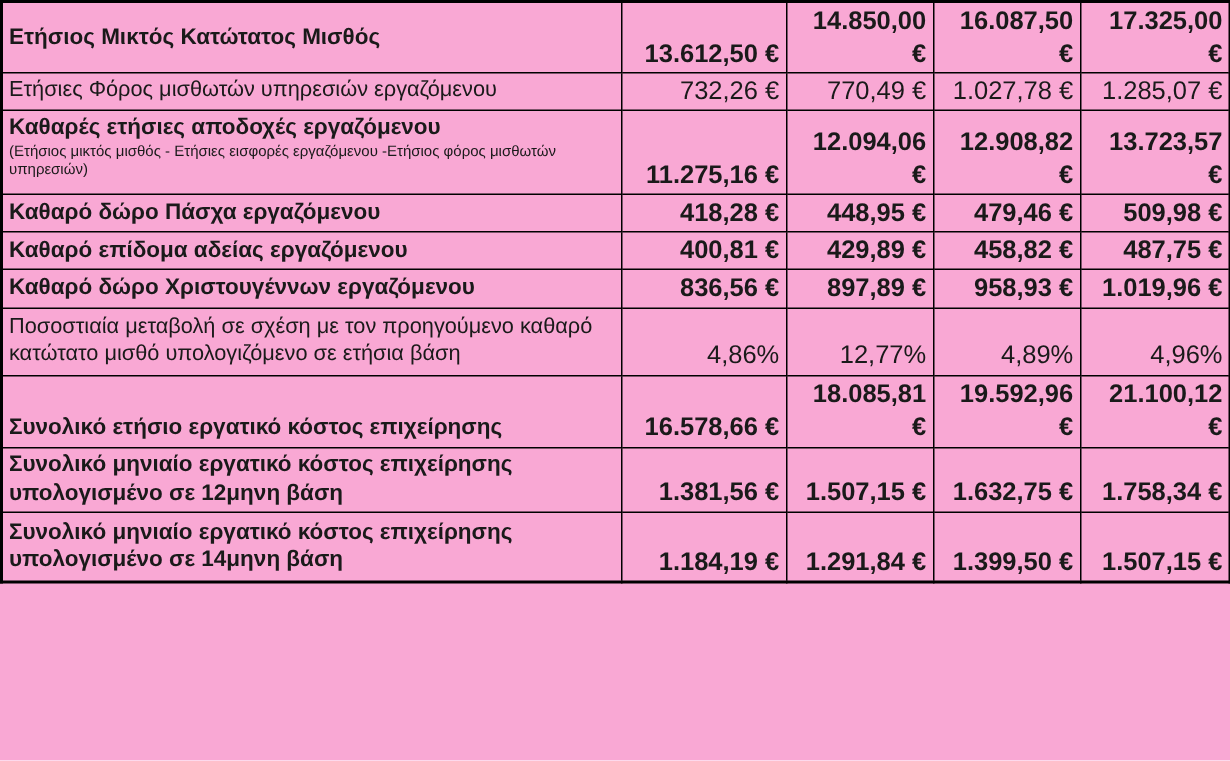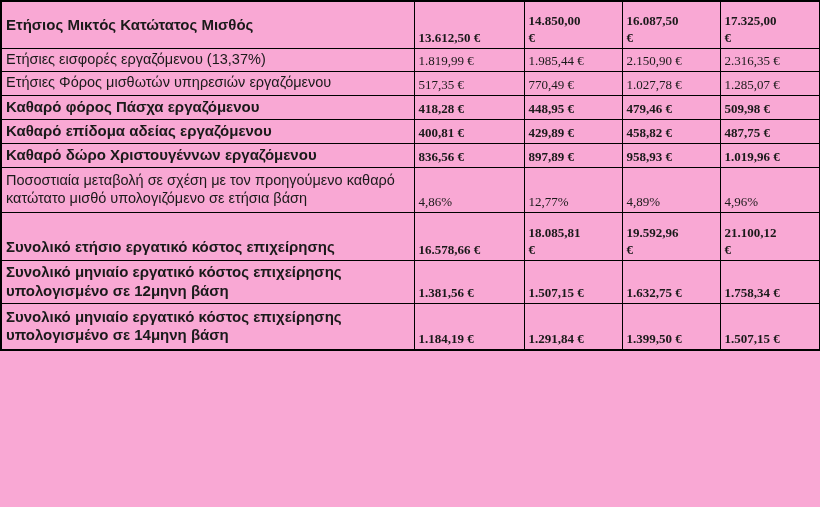--- a/index.html
+++ b/index.html
@@ -16,23 +16,23 @@
     border: 1.5px solid #000;
     padding: 1px 4px;
     overflow: hidden;
   }
   td.lbl {
     text-align: left; vertical-align: middle;
     font-size: 14.5px; line-height: 1.22;
     padding-left: 6px; padding-right: 8px;
   }
   td.val {
-    text-align: left; vertical-align: bottom;
-    font-size: 13px; line-height: 1.3;
-    white-space: pre-line; padding-bottom: 2px; font-family: Liberation Serif, serif;
+    text-align: right; vertical-align: bottom;
+    font-size: 17px; line-height: 1.3;
+    white-space: pre-line; padding-bottom: 2px;
   }
   tr.b td.lbl, tr.b td.val { font-weight: bold; }
   tr.b td.lbl { font-size: 15px; }
   td.lbl .sub {
     display: block; font-weight: normal;
     font-size: 10px; line-height: 1.2; margin-top: 1px;
   }
   td.lbl.top { vertical-align: top; padding-top: 2px; }
   td.lbl.bottom { vertical-align: bottom; padding-bottom: 3px; }
 </style>
@@ -52,36 +52,42 @@
       <tr class="b" style="height:47px">
         <td class="lbl">Ετήσιος Μικτός Κατώτατος Μισθός</td>
         <td class="val">13.612,50 €</td>
         <td class="val">14.850,00
 €</td>
         <td class="val">16.087,50
 €</td>
         <td class="val">17.325,00
 €</td>
       </tr>
-      <tr class="n" style="height:23px">
-        <td class="lbl">Ετήσιες εισφορές εργαζόμενου (13,37%)</td>
-        <td class="val">1.819,99 €</td>
-        <td class="val">1.985,44 €</td>
-        <td class="val">2.150,90 €</td>
-        <td class="val">2.316,35 €</td>
-      </tr>
       <tr class="n" style="height:24px">
         <td class="lbl">Ετήσιες Φόρος μισθωτών υπηρεσιών εργαζόμενου</td>
-        <td class="val">517,35 €</td>
+        <td class="val">732,26 €</td>
         <td class="val">770,49 €</td>
         <td class="val">1.027,78 €</td>
         <td class="val">1.285,07 €</td>
       </tr>
+      <tr class="b" style="height:56px">
+        <td class="lbl top">
+          <span>Καθαρές ετήσιες αποδοχές εργαζόμενου</span>
+          <span class="sub">(Ετήσιος μικτός μισθός - Ετήσιες εισφορές εργαζόμενου -Ετήσιος φόρος μισθωτών υπηρεσιών)</span>
+        </td>
+        <td class="val">11.275,16 €</td>
+        <td class="val">12.094,06
+€</td>
+        <td class="val">12.908,82
+€</td>
+        <td class="val">13.723,57
+€</td>
+      </tr>
       <tr class="b" style="height:24px">
-        <td class="lbl">Καθαρό φόρος Πάσχα εργαζόμενου</td>
+        <td class="lbl">Καθαρό δώρο Πάσχα εργαζόμενου</td>
         <td class="val">418,28 €</td>
         <td class="val">448,95 €</td>
         <td class="val">479,46 €</td>
         <td class="val">509,98 €</td>
       </tr>
       <tr class="b" style="height:24px">
         <td class="lbl">Καθαρό επίδομα αδείας εργαζόμενου</td>
         <td class="val">400,81 €</td>
         <td class="val">429,89 €</td>
         <td class="val">458,82 €</td>

